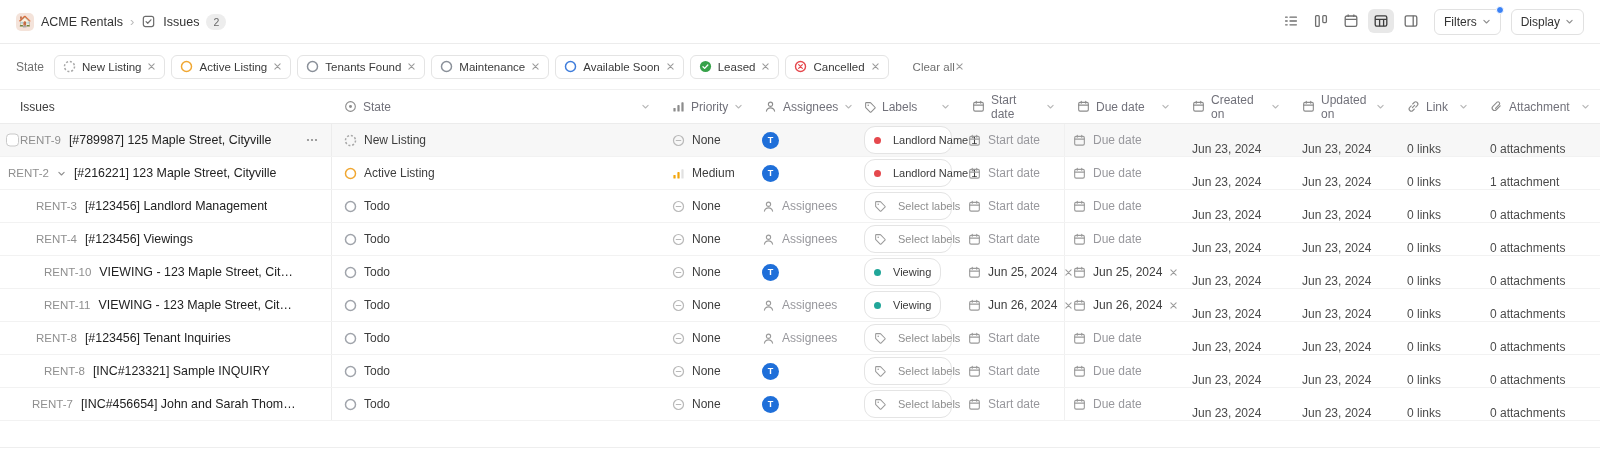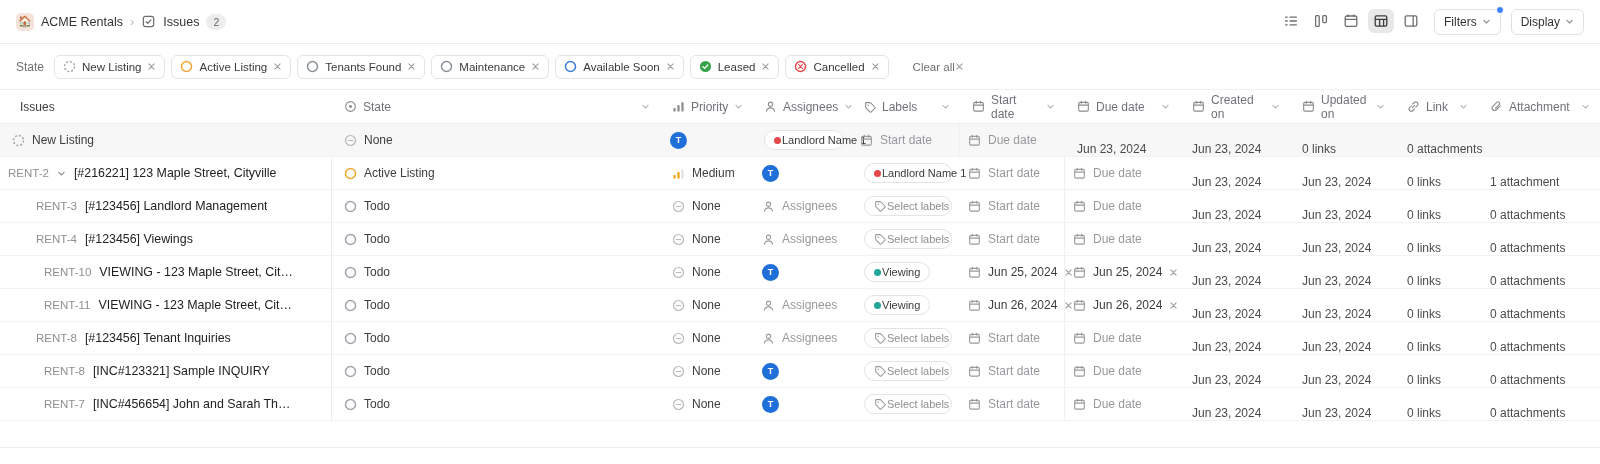--- a/index.html
+++ b/index.html
@@ -51,21 +51,21 @@
   .checkbox{position:absolute;left:6px;top:50%;transform:translateY(-50%);width:13px;height:13px;border:1.3px solid #c9c9c9;border-radius:4px;background:#fff;}
   .more{position:absolute;right:12px;top:50%;transform:translateY(-50%);color:#8a8a8a;}
   .c-start{border-right:1px solid #f0f0f0;}
   .c-assignees{padding-left:10px;}
   .c-start,.c-due{padding-left:8px;}
   .ph{color:#98989d;}
   .dateval{color:#3d3d3d;}
   .picon{color:#9a9a9a;}
   .clearx{margin-left:auto;margin-right:6px;color:#9b9b9b;}
   .avatar{width:17px;height:17px;border-radius:50%;display:flex;align-items:center;justify-content:center;color:#fff;font-size:9px;font-weight:700;flex:none;}
-  .pill{display:inline-flex;align-items:center;gap:1px;height:20px;padding:0 9px;border:1px solid #e4e4e4;border-radius:11px;font-size:11px;color:#3a3a3a;background:#fff;white-space:nowrap;max-width:100%;}
+  .pill{display:inline-flex;align-items:center;gap:12px;height:28px;padding:0 9px;border:1px solid #e4e4e4;border-radius:11px;font-size:11px;color:#3a3a3a;background:#fff;white-space:nowrap;max-width:100%;}
   .pill .dot{width:7px;height:7px;border-radius:50%;flex:none;}
   .pill.select{color:#8f8f8f;}
   .pill .icon{color:#9a9a9a;}
   .c-created,.c-updated,.c-link,.c-attach{color:#4b4b4b;align-items:flex-end;}
   .bottom-divider{position:absolute;left:0;right:0;top:447px;height:1px;background:#eee;}
 </style>
 </head>
 <body>
 
 <div class="app">
@@ -392,20 +392,32 @@
           <span>Attachment</span>
           <span class="icon chev">
             <svg width="9" height="9" viewBox="0 0 12 12" fill="none" stroke="currentColor" stroke-width="1.5" stroke-linecap="round" stroke-linejoin="round">
               <path d="M2.5 4.5L6 8l3.5-3.5"></path>
             </svg>
           </span>
         </div>
       </div>
     <div id="rows">
         <div class="gridrow row hovered">
+          <div class="cell title-cell" style="padding-left:20px">
+            <span class="checkbox"></span>
+            <span class="rid">RENT-9</span>
+            <span class="rtitle">[#789987] 125 Maple Street, Cityville</span>
+            <span class="icon more">
+              <svg width="14" height="14" viewBox="0 0 14 14" fill="currentColor">
+                <circle cx="3" cy="7" r="1.1"></circle>
+                <circle cx="7" cy="7" r="1.1"></circle>
+                <circle cx="11" cy="7" r="1.1"></circle>
+              </svg>
+            </span>
+          </div>
           <div class="cell c-state">
             <span class="icon picon">
               <svg width="13" height="13" viewBox="0 0 14 14" fill="none">
                 <circle cx="7" cy="7" r="5.4" stroke="#a8a8a8" stroke-width="1.6" stroke-dasharray="2.2 2"></circle>
               </svg>
             </span>
             <span>New Listing</span>
           </div>
           <div class="cell c-priority">
             <span class="icon picon">
@@ -954,21 +966,21 @@
             <span>Jun 23, 2024</span>
           </div>
           <div class="cell c-link">
             <span>0 links</span>
           </div>
           <div class="cell c-attach">
             <span>0 attachments</span>
           </div>
         </div>
         <div class="gridrow row">
-          <div class="cell title-cell" style="padding-left:44px">
+          <div class="cell title-cell" style="padding-left:32px">
             <span class="rid">RENT-7</span>
             <span class="rtitle">[INC#456654] John and Sarah Thompson</span>
           </div>
           <div class="cell c-state">
             <span class="icon picon">
               <svg width="13" height="13" viewBox="0 0 14 14" fill="none">
                 <circle cx="7" cy="7" r="5.4" stroke="#a0a4ab" stroke-width="1.6"></circle>
               </svg>
             </span>
             <span>Todo</span>

